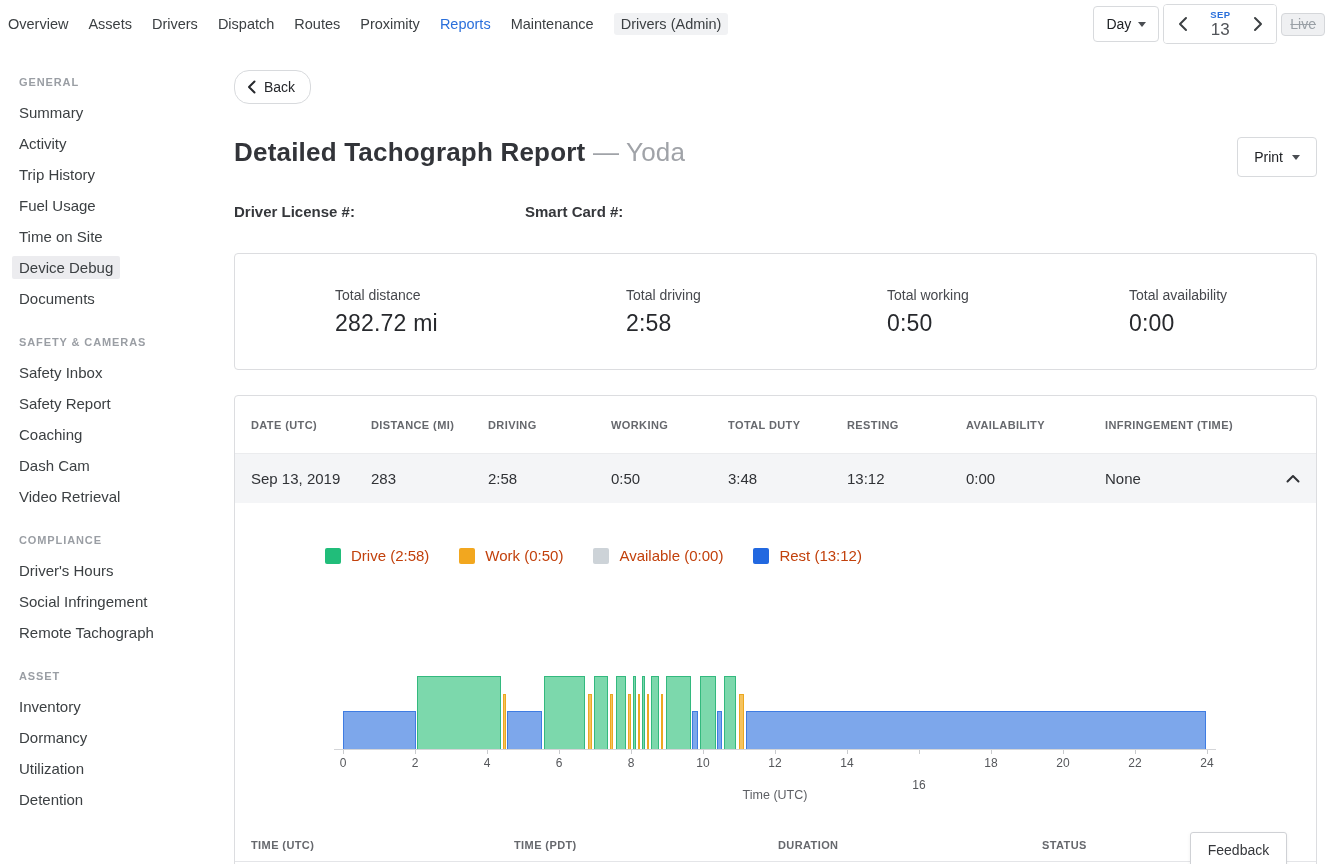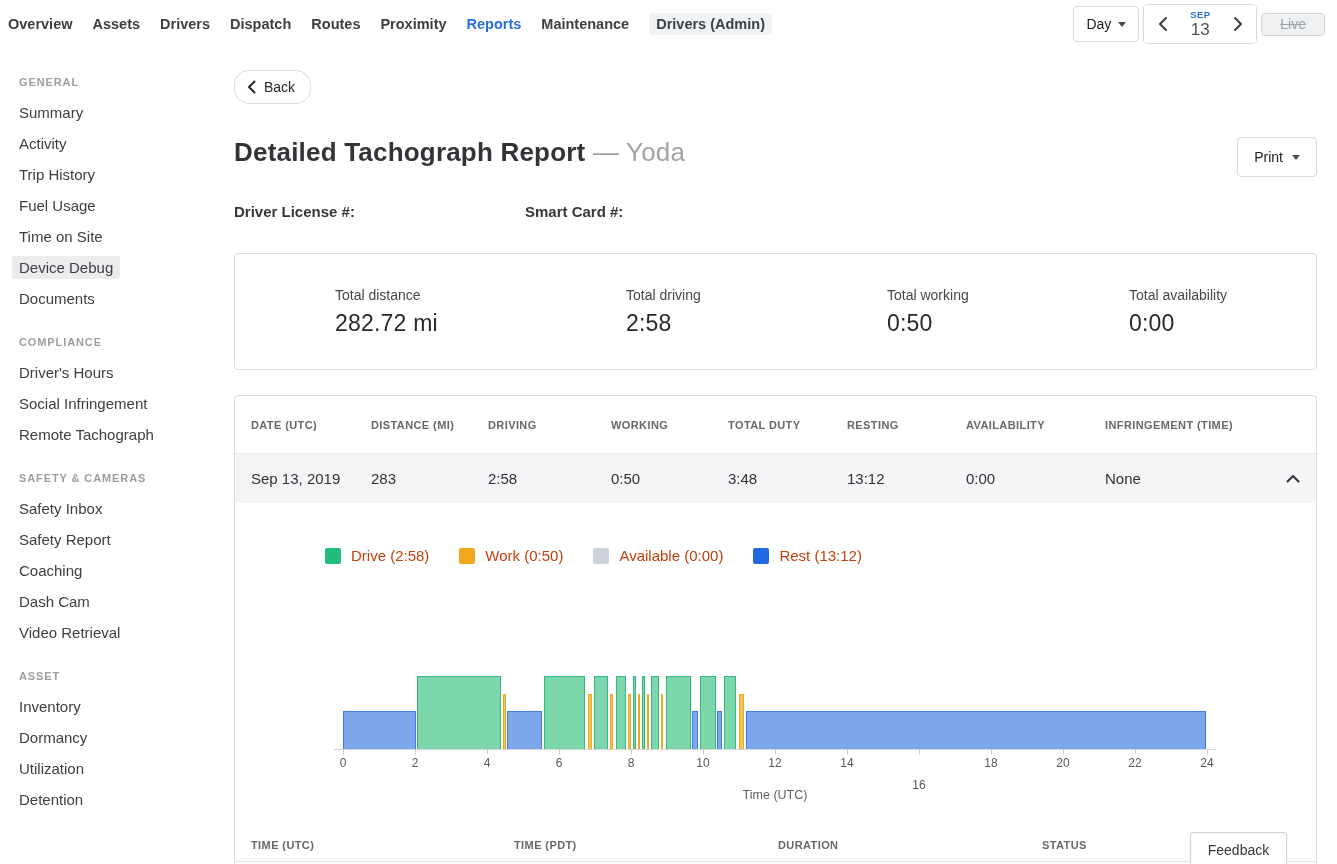--- a/index.html
+++ b/index.html
@@ -8,35 +8,35 @@
     width:1337px; height:864px; overflow:hidden; position:relative;
     background:#fff; color:#3a3b3f;
     font-family:"Liberation Sans", sans-serif;
     -webkit-font-smoothing:antialiased;
   }
 
   
   .topnav { position:absolute; left:0; top:0; width:1337px; height:48px;
     display:flex; align-items:center; padding:0 12px 0 8px; background:#fff; }
   .nav-links { display:flex; align-items:center; gap:20px; }
-  .nav-item { font-size:14.5px; color:#3c4043; text-decoration:none; cursor:pointer; white-space:nowrap;font-weight:bold; }
+  .nav-item { font-size:14.5px; color:#3c4043; text-decoration:none; cursor:pointer; white-space:nowrap; }
   .nav-item.active { color:#2a6fdb; }
   .nav-item.pill { background:#f1f2f4; padding:3px 7px; border-radius:3px; }
   .topnav-right { margin-left:auto; display:flex; align-items:center; gap:4px; }
   .btn { display:inline-flex; align-items:center; justify-content:center;
     border:1px solid #d8dadd; border-radius:4px; background:#fff; cursor:pointer;
     font-size:14px; color:#202226; }
   .day-btn { height:36px; padding:0 12px; gap:7px; }
   .caret-down { width:0; height:0; border-left:4px solid transparent; border-right:4px solid transparent; border-top:5px solid #4a4d52; }
   .date-group { display:flex; align-items:stretch; border:1px solid #d8dadd; border-radius:4px; height:40px; overflow:hidden; }
   .date-arrow { width:37px; display:flex; align-items:center; justify-content:center; cursor:pointer; background:#fff; border:none; }
   .date-center { width:38px; display:flex; flex-direction:column; align-items:center; justify-content:center; cursor:pointer; line-height:1; }
   .date-month { font-size:9.5px; font-weight:bold; color:#2a6fdb; letter-spacing:.4px; }
   .date-day { font-size:17px; color:#515459; margin-top:1px; }
-  .live-btn { height:23px; padding:0 18px; background:#eff0f2; color:#9aa0a6; border-color:#d5d7da; }
+  .live-btn { height:23px; padding:0 8px; background:#eff0f2; color:#9aa0a6; border-color:#d5d7da; }
   .live-btn span { text-decoration:line-through; }
 
   
   .sidebar { position:absolute; left:0; top:76px; width:232px; }
   .side-section { margin-bottom:12px; }
   .side-title { font-size:11px; font-weight:bold; color:#9a9ea4; letter-spacing:.9px; padding:0 0 9px 19px; }
   .side-item { font-size:15px; color:#3c4043; padding:7px 0 7px 19px; cursor:pointer; }
   .side-item span { display:inline-block; padding:3px 7px; margin:-3px 0 -3px -7px; border-radius:2px; }
   .side-item.active span { background:#ececef; }
   .side-section + .side-section { margin-top:22px; }
@@ -136,32 +136,32 @@
     <div class="side-title">GENERAL</div>
     <div class="side-item"><span>Summary</span></div>
     <div class="side-item"><span>Activity</span></div>
     <div class="side-item"><span>Trip History</span></div>
     <div class="side-item"><span>Fuel Usage</span></div>
     <div class="side-item"><span>Time on Site</span></div>
     <div class="side-item active"><span>Device Debug</span></div>
     <div class="side-item"><span>Documents</span></div>
   </div>
   <div class="side-section">
-    <div class="side-title">COMPLIANCE</div>
-    <div class="side-item"><span>Driver's Hours</span></div>
-    <div class="side-item"><span>Social Infringement</span></div>
-    <div class="side-item"><span>Remote Tachograph</span></div>
-  </div>
-  <div class="side-section">
     <div class="side-title">SAFETY &amp; CAMERAS</div>
     <div class="side-item"><span>Safety Inbox</span></div>
     <div class="side-item"><span>Safety Report</span></div>
     <div class="side-item"><span>Coaching</span></div>
     <div class="side-item"><span>Dash Cam</span></div>
     <div class="side-item"><span>Video Retrieval</span></div>
+  </div>
+  <div class="side-section">
+    <div class="side-title">COMPLIANCE</div>
+    <div class="side-item"><span>Driver's Hours</span></div>
+    <div class="side-item"><span>Social Infringement</span></div>
+    <div class="side-item"><span>Remote Tachograph</span></div>
   </div>
   <div class="side-section">
     <div class="side-title">ASSET</div>
     <div class="side-item"><span>Inventory</span></div>
     <div class="side-item"><span>Dormancy</span></div>
     <div class="side-item"><span>Utilization</span></div>
     <div class="side-item"><span>Detention</span></div>
   </div>
 </div>
 

